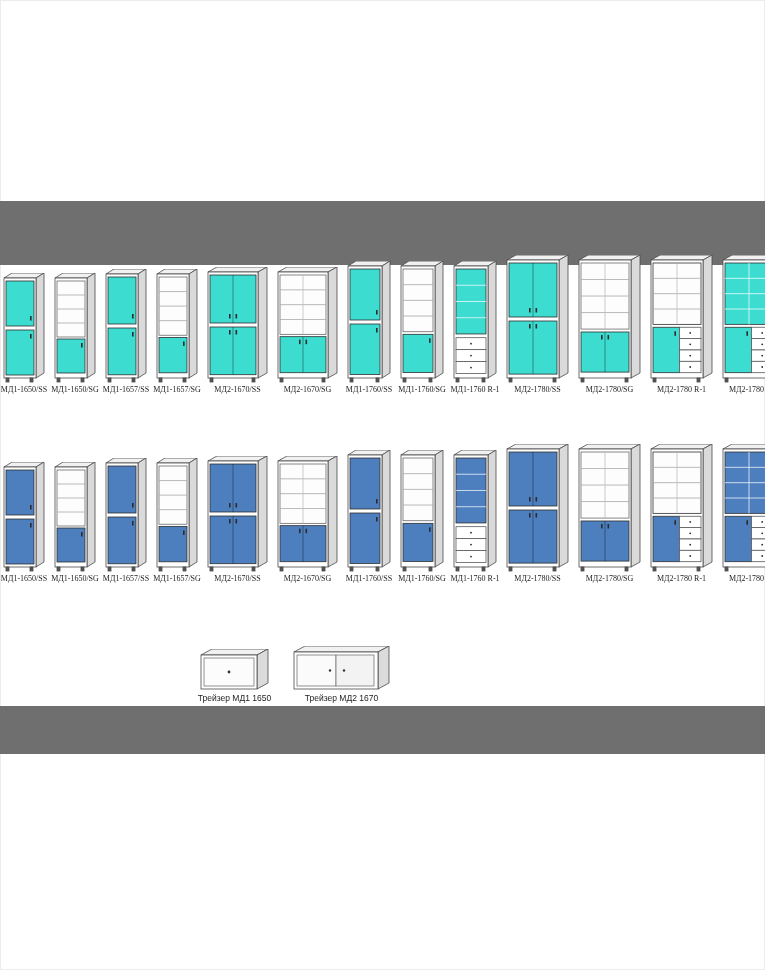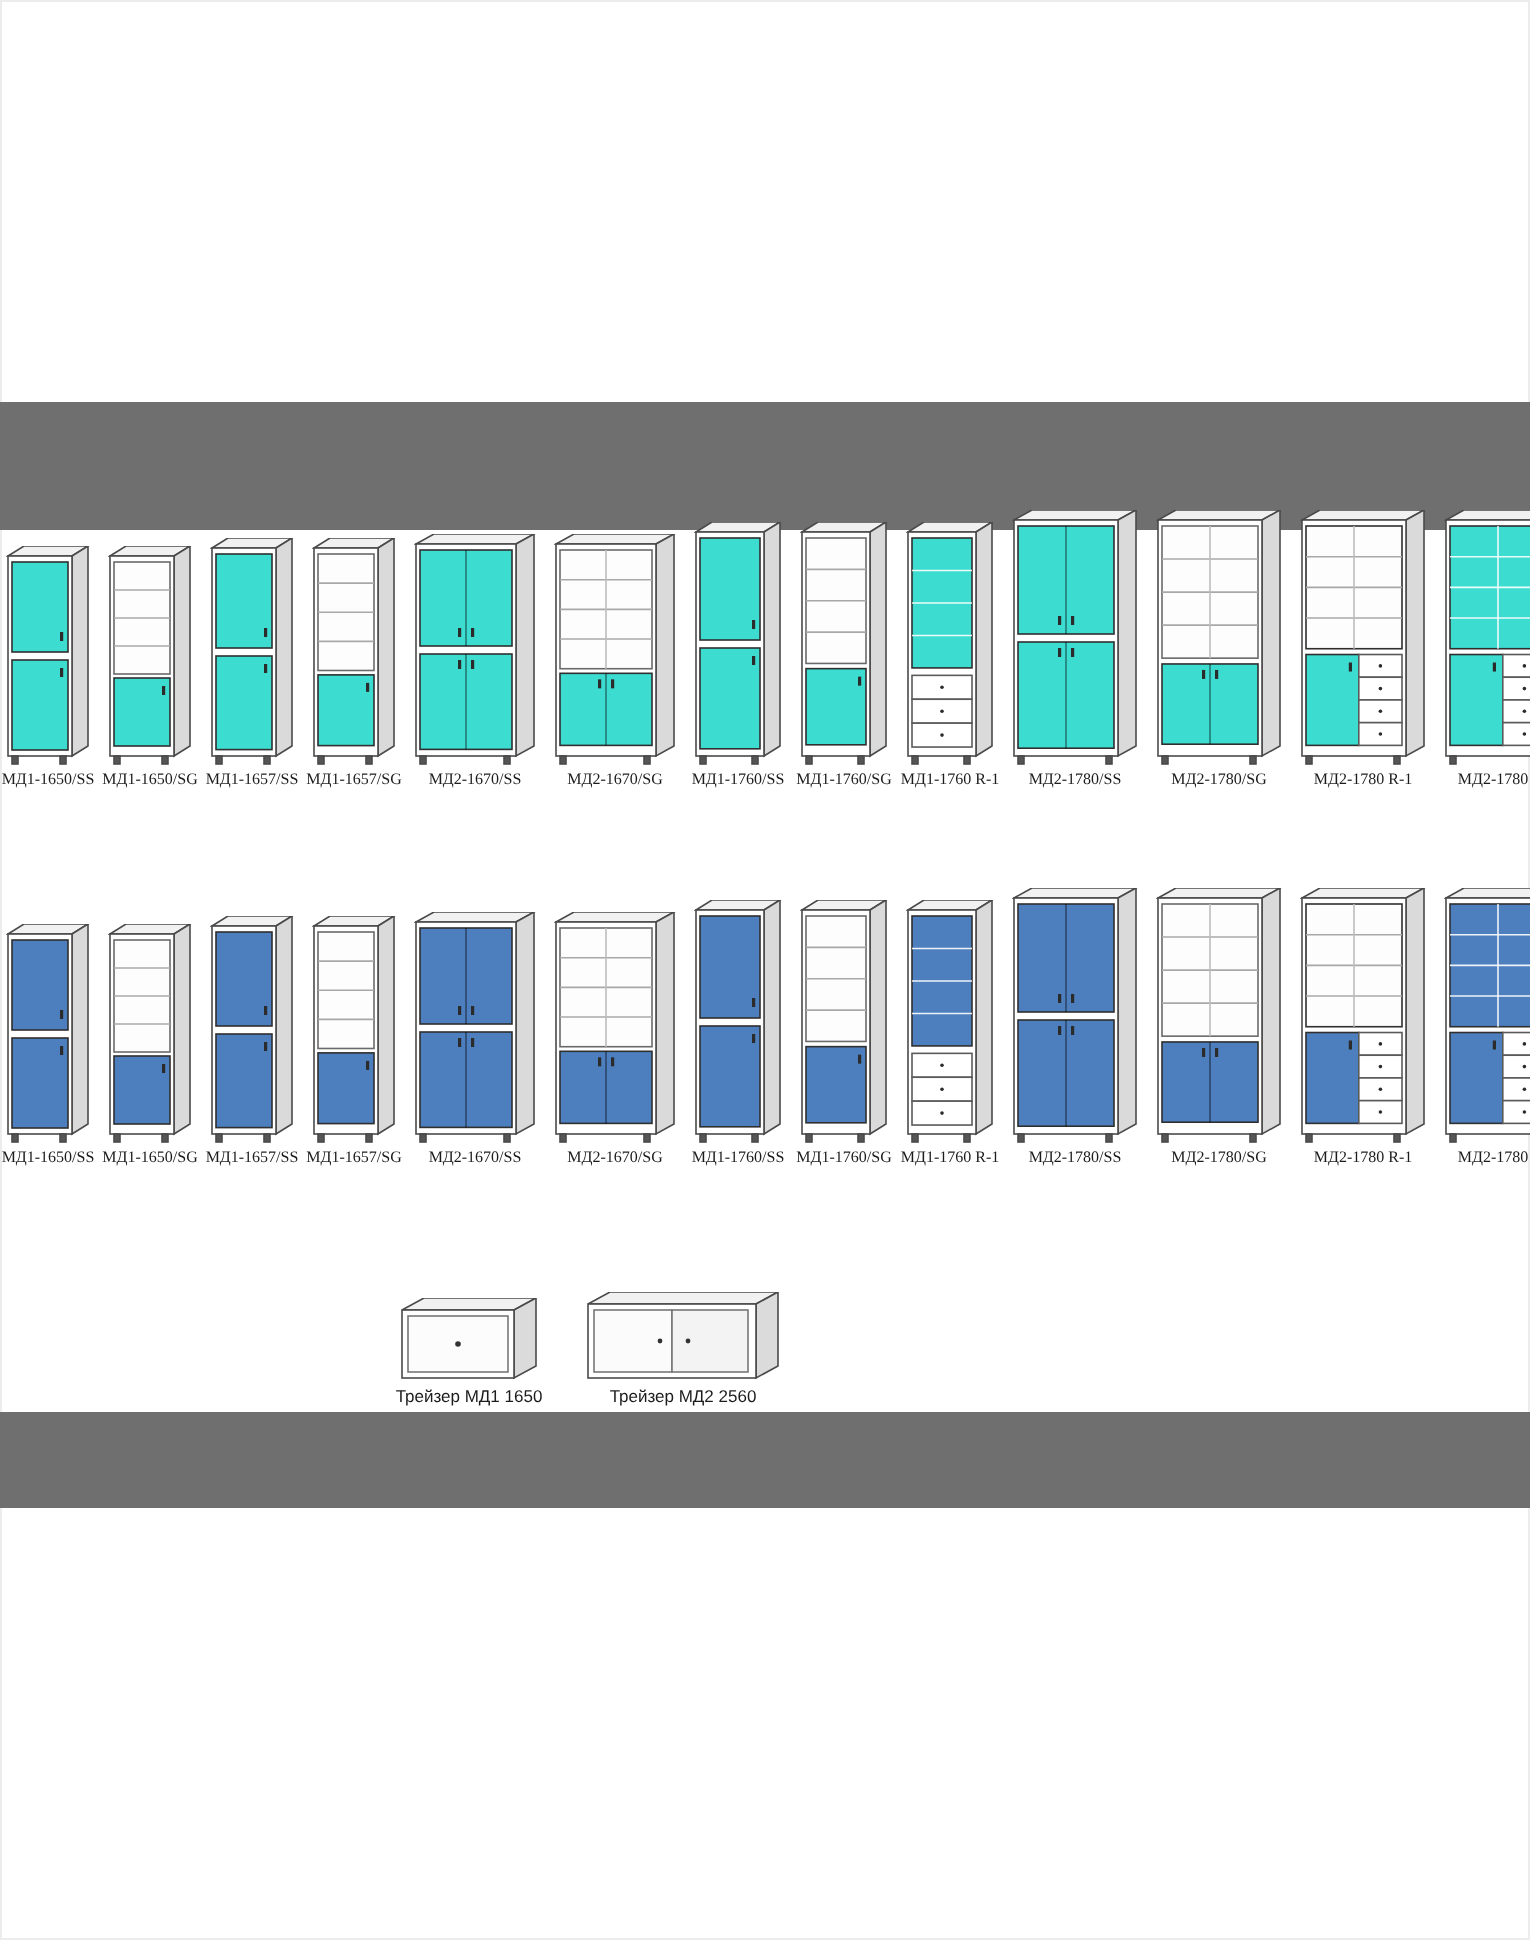--- a/index.html
+++ b/index.html
@@ -439,16 +439,16 @@
             <circle cx="29" cy="23" r="1.4" fill="#333"></circle>
           </svg></span><div class="treaser-label">Трейзер МД1 1650</div></div>
       <div class="treaser"><span><svg width="97" height="45" viewBox="0 0 97 45">
             <polygon points="1,6 12,0 96,0 85,6" fill="#f1f1f1" stroke="#4a4a4a" stroke-width="0.8"></polygon>
             <polygon points="85,6 96,0 96,37 85,43" fill="#dbdbdb" stroke="#4a4a4a" stroke-width="0.8"></polygon>
             <rect x="1" y="6" width="84" height="37" fill="#ffffff" stroke="#4a4a4a" stroke-width="0.8"></rect>
             <rect x="4" y="9" width="39" height="31" fill="#fbfbfb" stroke="#777" stroke-width="0.8"></rect>
             <rect x="43" y="9" width="38" height="31" fill="#f3f3f3" stroke="#777" stroke-width="0.8"></rect>
             <circle cx="37" cy="24.5" r="1.2" fill="#333"></circle>
             <circle cx="51" cy="24.5" r="1.2" fill="#333"></circle>
-          </svg></span><div class="treaser-label">Трейзер МД2 2560</div></div>
+          </svg></span><div class="treaser-label">Трейзер МД2 1670</div></div>
     </div>
   <div id="band-bottom" class="band" style="background: rgb(111, 111, 111);"></div>
 </div>
 
 </body></html>

